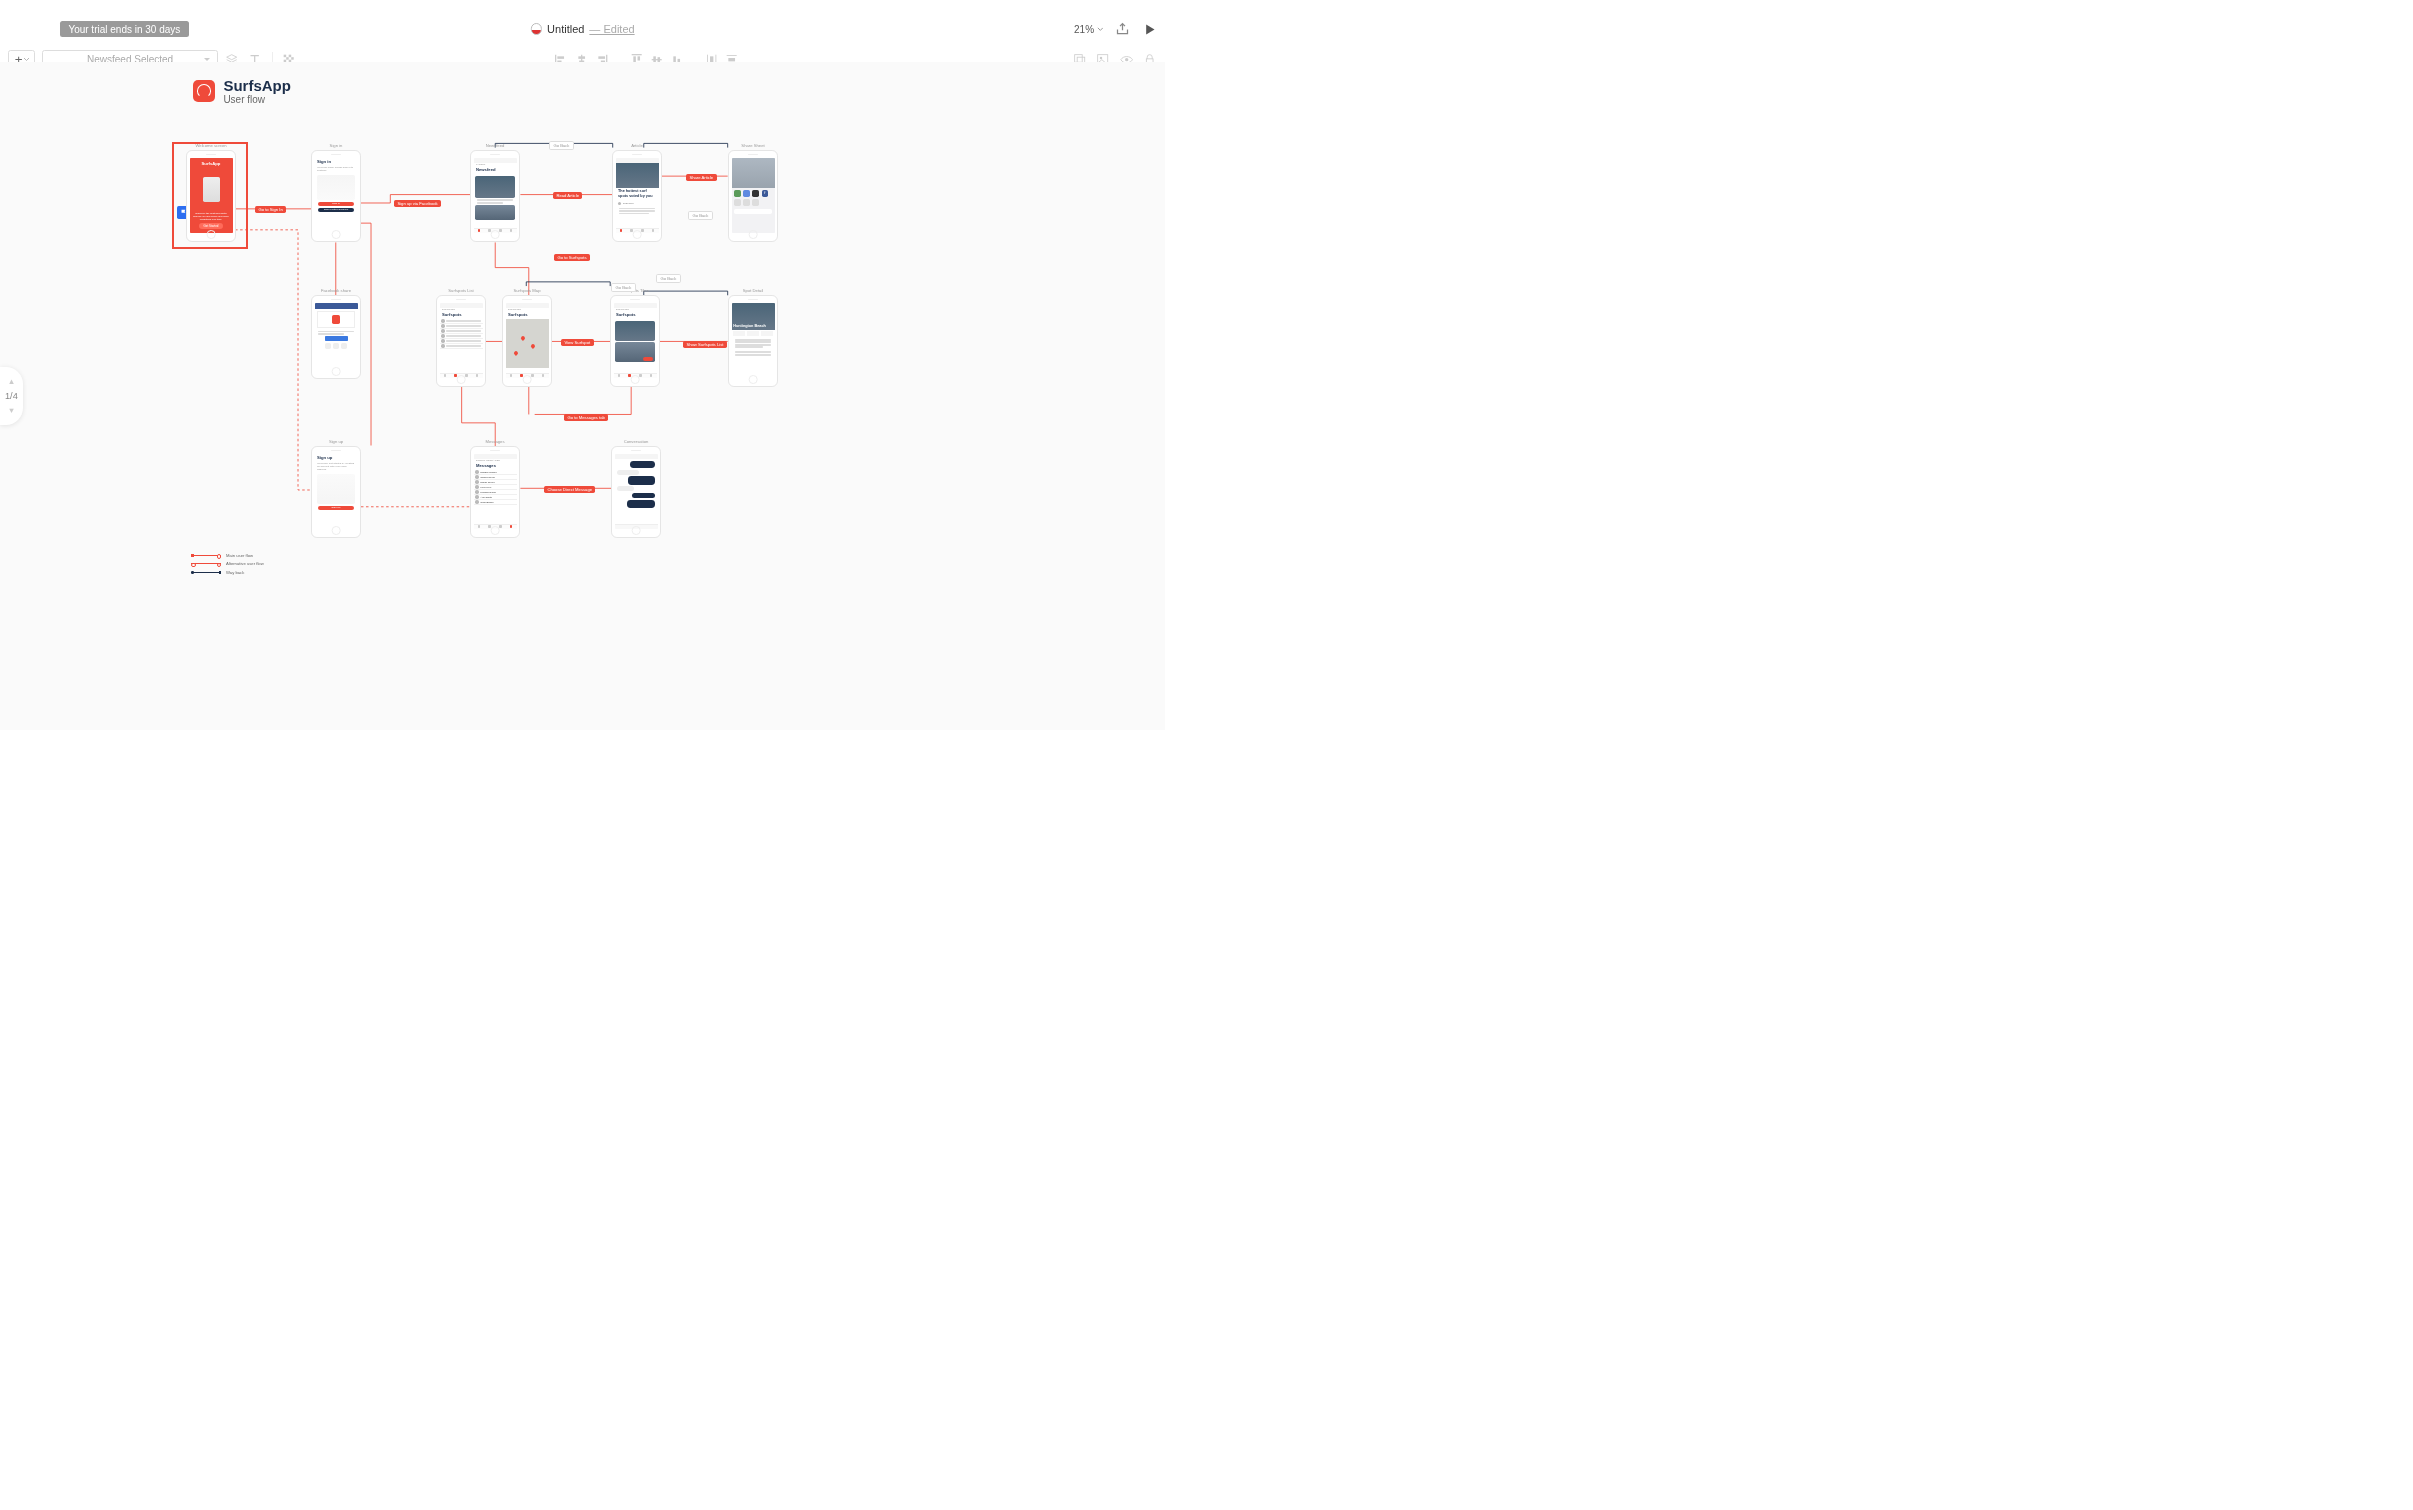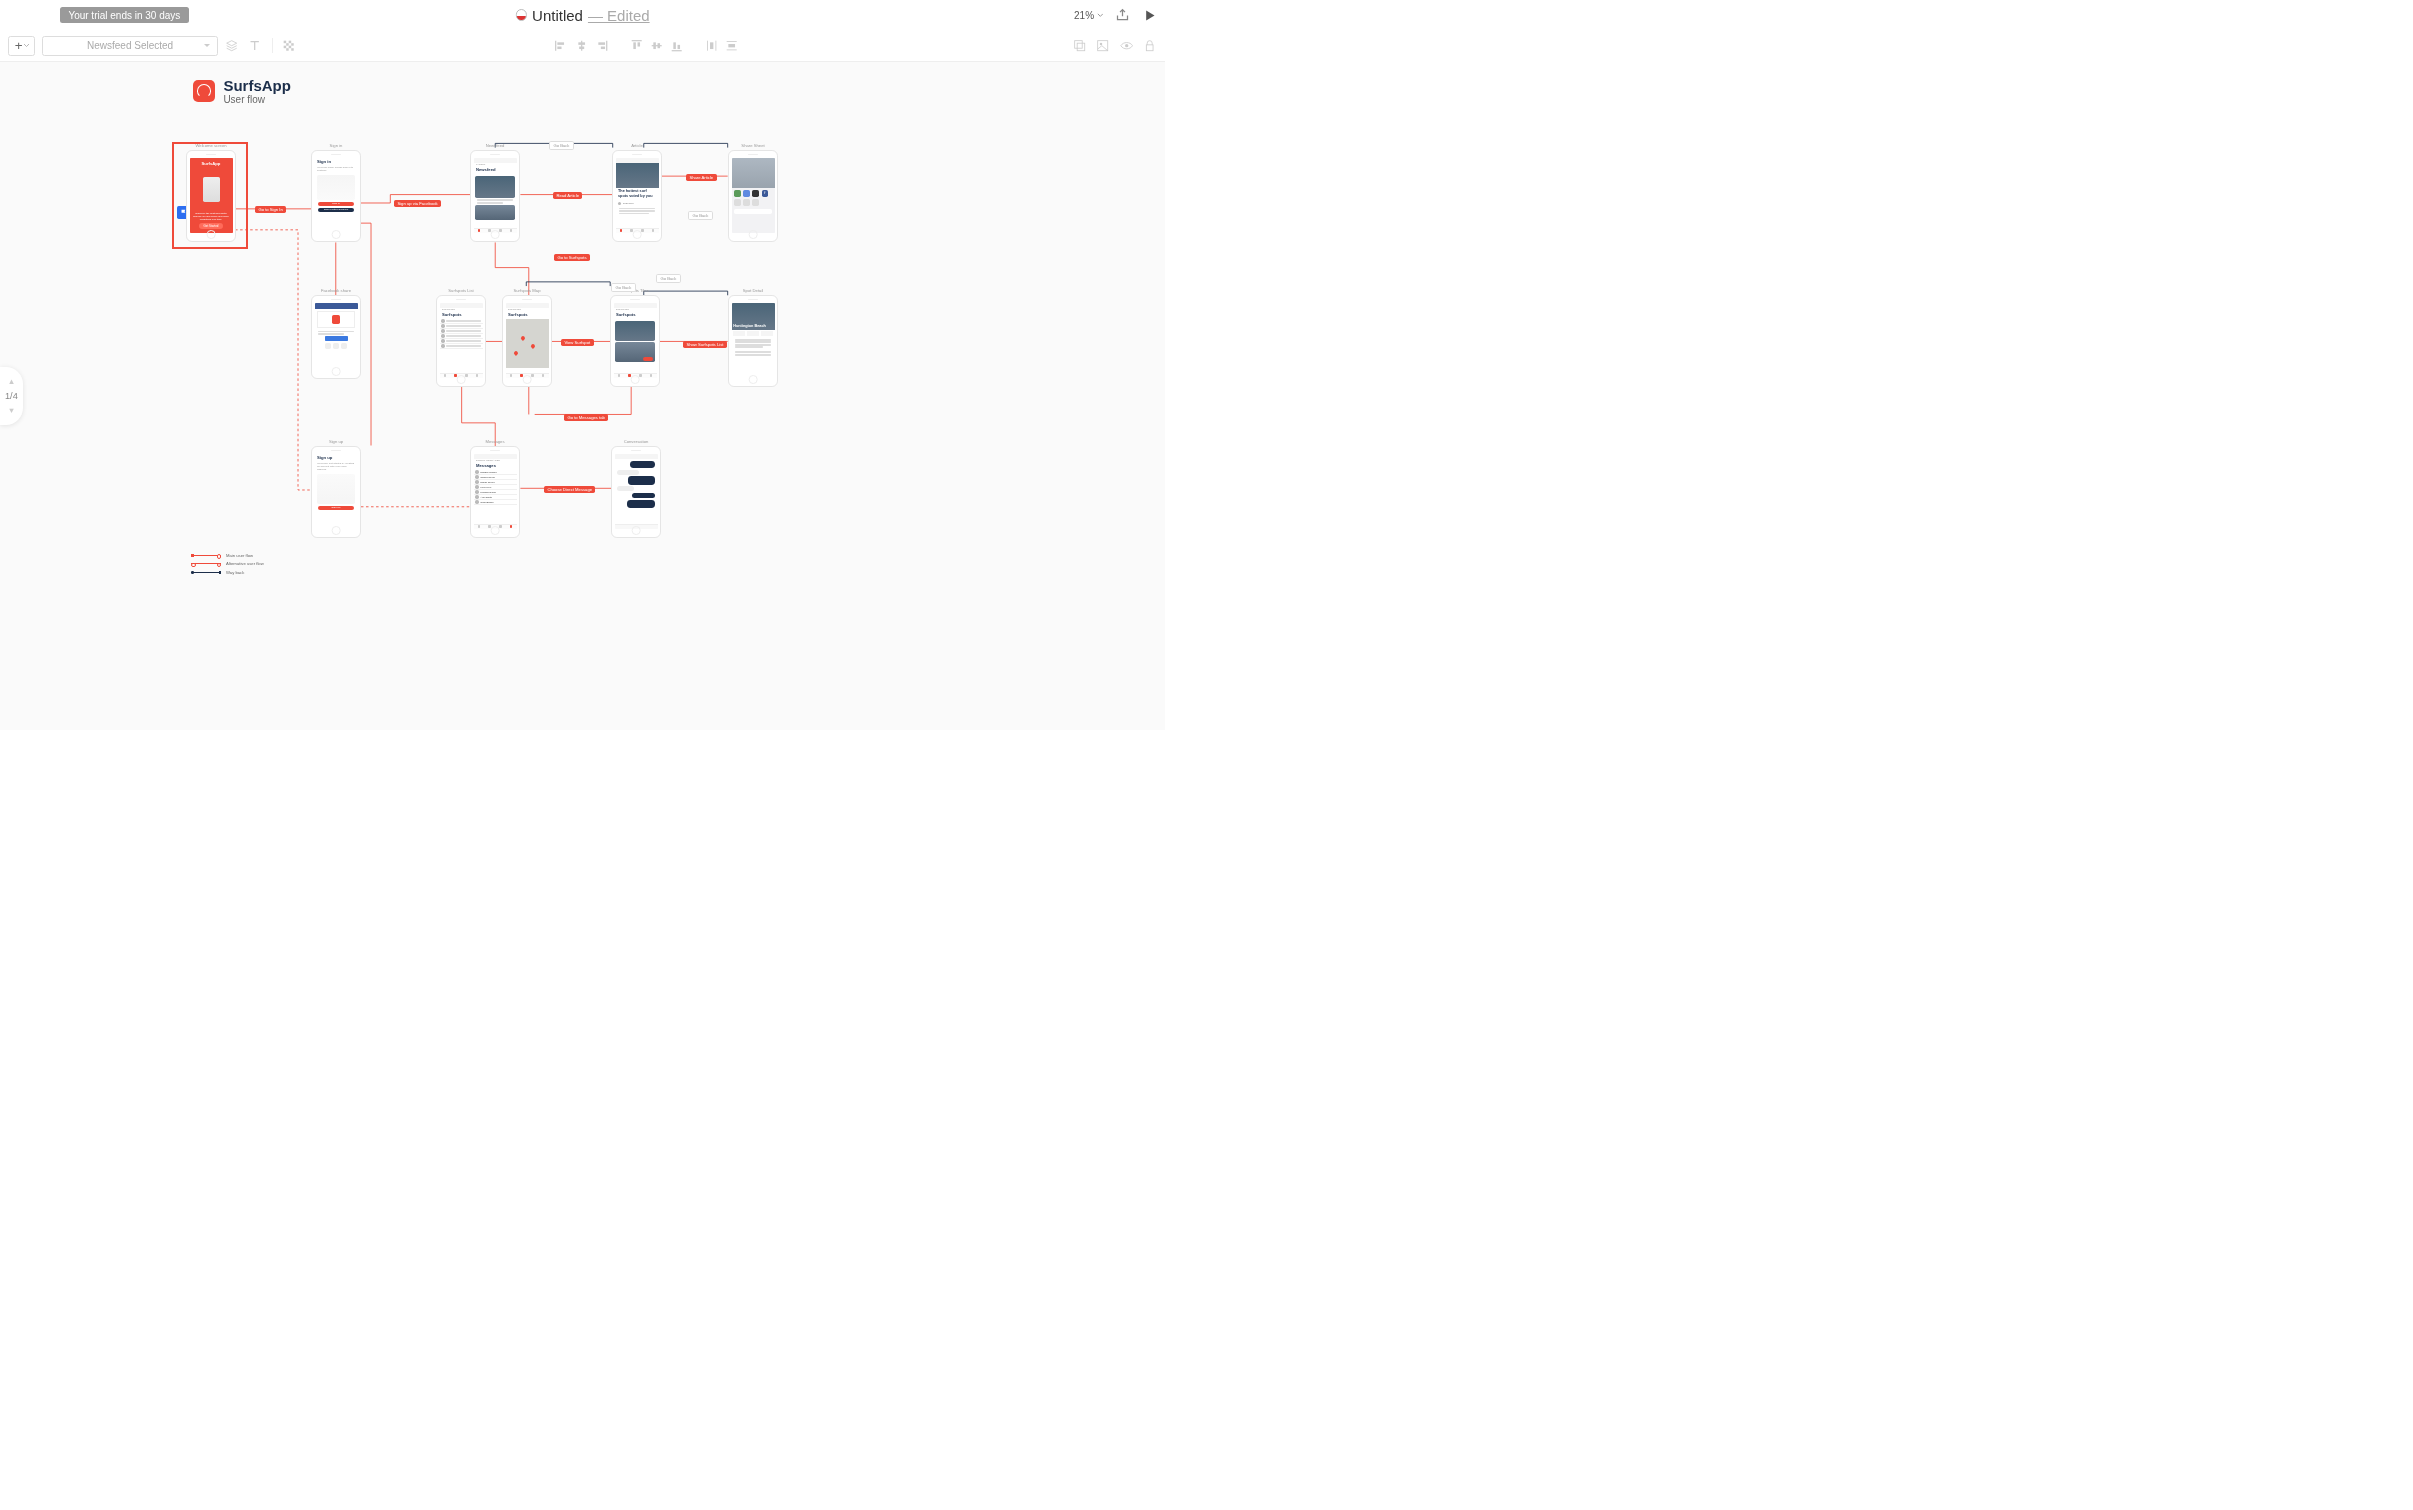--- a/index.html
+++ b/index.html
@@ -1,21 +1,21 @@
 <!DOCTYPE html>
 <html style="font-size:13.4px"><head>
 <meta charset="utf-8">
 <style>
 * { margin: 0; padding: 0; box-sizing: border-box; }
 body { font-family: -apple-system, BlinkMacSystemFont, "Segoe UI", Helvetica, Arial, sans-serif; background: #fff; width: 1165px; height: 730px; overflow: hidden; position: relative; }
 
 
-.titlebar { height: 30px; display: flex; align-items: center; padding: 0 8.4px; position: relative; }
+.titlebar { height: 30px; display: flex; align-items: center; padding: 0 8.4px; position: relative; margin-top: 14px; }
 .trial-badge { background: #9a9a9a; color: #fff; font-size: 10px; padding: 2.5px 8.4px; border-radius: 2.5px; position: absolute; left: 60px; }
-.doc-title { position: absolute; left: 50%; transform: translateX(-50%); display: flex; align-items: center; gap: 5px; font-size: 15px; }
+.doc-title { position: absolute; left: 50%; transform: translateX(-50%); display: flex; align-items: center; gap: 5px; font-size: 11px; }
 .doc-icon { width: 11.7px; height: 11.7px; border-radius: 50%; border: 0.8px solid #bbb; background: linear-gradient(#fff 60%, #d33 60%); }
 .doc-name { color: #333; }
 .doc-edited { color: #aaa; text-decoration: underline; }
 .titlebar-right { position: absolute; right: 8.4px; display: flex; align-items: center; gap: 11.7px; }
 .zoom { color: #555; font-size: 10px; display: flex; align-items: center; gap: 2.5px; }
 .icon-btn { width: 15px; height: 15px; color: #888; cursor: pointer; }
 
 
 .toolbar { height: 32px; border-bottom: 0.8px solid #eee; display: flex; align-items: center; padding: 0 8.4px; gap: 6.7px; }
 .tool-add { border: 0.8px solid #ddd; border-radius: 2.5px; width: 27px; height: 20px; display: flex; align-items: center; justify-content: center; gap: 1.7px; color: #555; cursor: pointer; }

